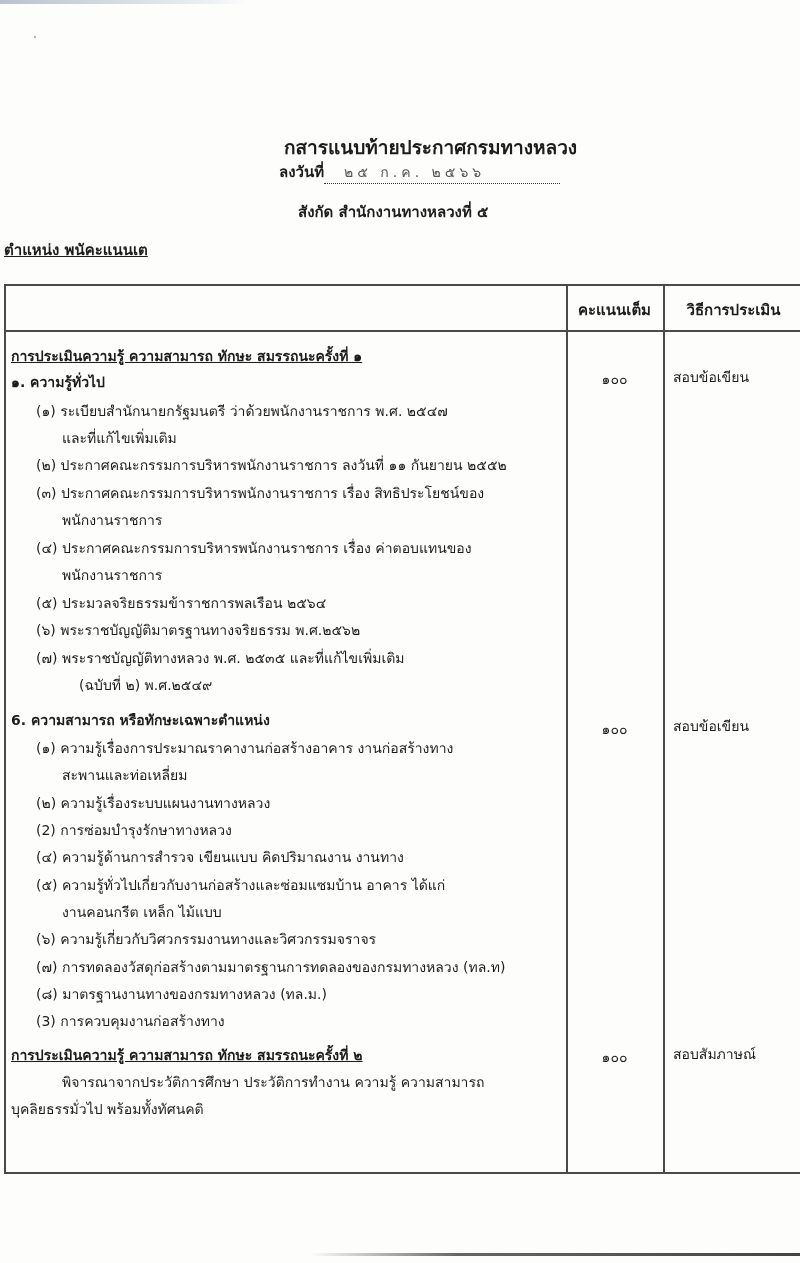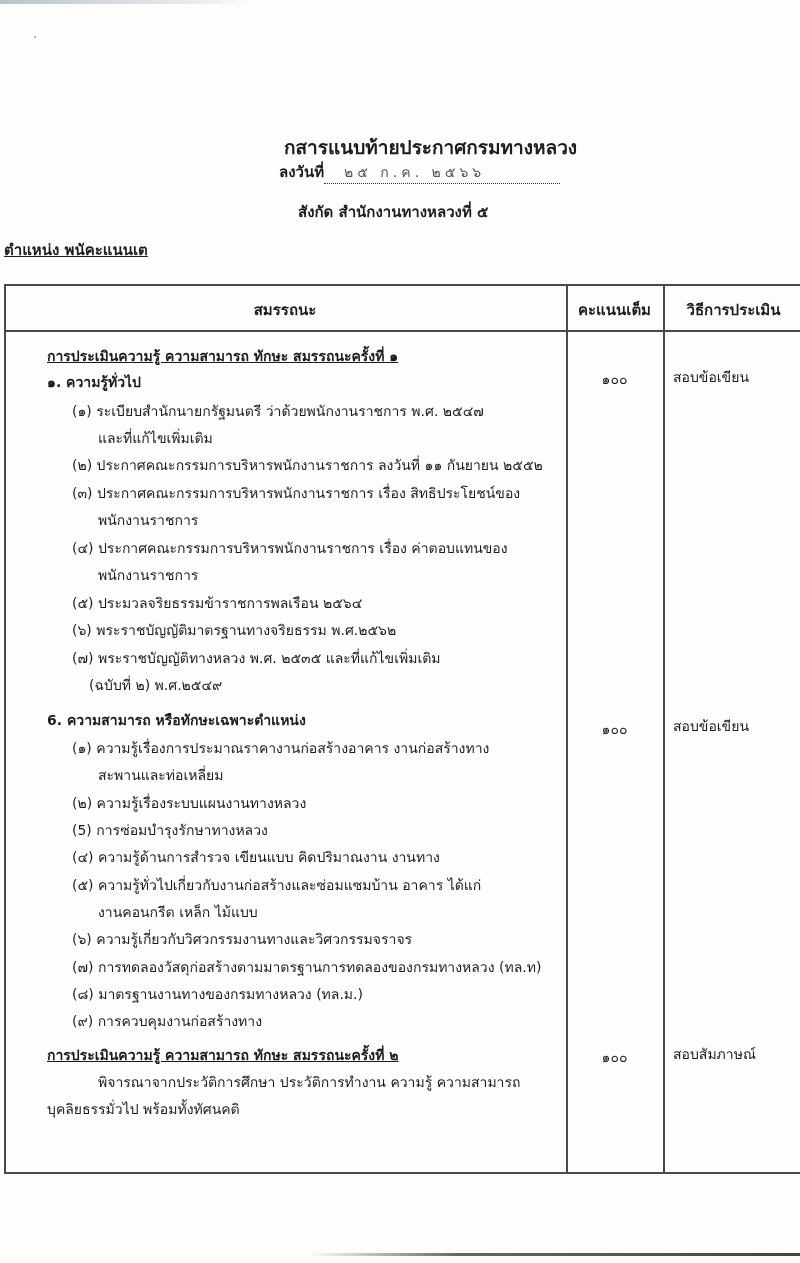--- a/index.html
+++ b/index.html
@@ -24,21 +24,21 @@
   .hdr3 { position: absolute; left: 298px; top: 188px; font-size: 15px; font-weight: bold; margin-top: 12px; }
   .position-title {
     position: absolute; left: 4px; top: 238px; font-size: 15px; font-weight: bold;
     text-decoration: underline;
   }
   
   .tbl { position: absolute; left: 4px; top: 284px; width: 800px; height: 889px; }
   .hline { position: absolute; height: 1.5px; background: #4a4a4a; }
   .vline { position: absolute; width: 1.5px; background: #4a4a4a; }
   .th { position: absolute; font-size: 15px; font-weight: bold; text-align: center; }
-  .cell-text { position: absolute; font-size: 14px; line-height: 27px; white-space: nowrap; margin-left: 36px; }
+  .cell-text { position: absolute; font-size: 14px; line-height: 27px; white-space: nowrap; }
   .bold { font-weight: bold; }
   .u { text-decoration: underline; }
   .score { position: absolute; font-size: 14px; width: 97px; text-align: center; left: 566px; }
   .method { position: absolute; font-size: 14px; left: 673px; }
   .bottom-shadow {
     position: absolute; left: 310px; top: 1253px; width: 490px; height: 3px;
     background: linear-gradient(90deg, rgba(80,80,80,0), #666 30%, #444);
   }
 </style>
 </head>
@@ -58,57 +58,56 @@
 <div class="tbl">
 
   <div class="hline" style="left:0;top:0;width:796px;"></div>
   <div class="hline" style="left:0;top:46px;width:796px;"></div>
   <div class="hline" style="left:0;top:888px;width:796px;"></div>
 
   <div class="vline" style="left:0;top:0;height:889px;"></div>
   <div class="vline" style="left:562px;top:0;height:889px;"></div>
   <div class="vline" style="left:659px;top:0;height:889px;"></div>
 
-  <div class="th" style="left:0;width:562px;top:14px;">สมรรถนะ</div>
   <div class="th" style="left:562px;width:97px;top:14px;">คะแนนเต็ม</div>
   <div class="th" style="left:659px;width:141px;top:14px;">วิธีการประเมิน</div>
 </div>
 
 <div class="cell-text bold u" style="left:11px;top:343px;">การประเมินความรู้ ความสามารถ ทักษะ สมรรถนะครั้งที่ ๑</div>
 <div class="cell-text bold" style="left:11px;top:369px;">๑.  ความรู้ทั่วไป</div>
 <div class="score" style="top:368px;">๑๐๐</div>
 <div class="method" style="top:366px;">สอบข้อเขียน</div>
 
 <div class="cell-text" style="left:36px;top:398px;">(๑) ระเบียบสำนักนายกรัฐมนตรี ว่าด้วยพนักงานราชการ พ.ศ. ๒๕๔๗</div>
 <div class="cell-text" style="left:62px;top:425px;">และที่แก้ไขเพิ่มเติม</div>
 <div class="cell-text" style="left:36px;top:452px;">(๒) ประกาศคณะกรรมการบริหารพนักงานราชการ ลงวันที่ ๑๑ กันยายน ๒๕๕๒</div>
 <div class="cell-text" style="left:36px;top:480px;">(๓) ประกาศคณะกรรมการบริหารพนักงานราชการ  เรื่อง สิทธิประโยชน์ของ</div>
 <div class="cell-text" style="left:62px;top:507px;">พนักงานราชการ</div>
 <div class="cell-text" style="left:36px;top:535px;">(๔) ประกาศคณะกรรมการบริหารพนักงานราชการ  เรื่อง ค่าตอบแทนของ</div>
 <div class="cell-text" style="left:62px;top:562px;">พนักงานราชการ</div>
 <div class="cell-text" style="left:36px;top:590px;">(๕) ประมวลจริยธรรมข้าราชการพลเรือน ๒๕๖๔</div>
 <div class="cell-text" style="left:36px;top:617px;">(๖) พระราชบัญญัติมาตรฐานทางจริยธรรม พ.ศ.๒๕๖๒</div>
 <div class="cell-text" style="left:36px;top:645px;">(๗) พระราชบัญญัติทางหลวง พ.ศ. ๒๕๓๕  และที่แก้ไขเพิ่มเติม</div>
-<div class="cell-text" style="left:53px;top:672px;">(ฉบับที่ ๒) พ.ศ.๒๕๔๙</div>
+<div class="cell-text" style="left:79px;top:672px;">(ฉบับที่ ๒) พ.ศ.๒๕๔๙</div>
 
 <div class="cell-text bold" style="left:11px;top:707px;">6.  ความสามารถ หรือทักษะเฉพาะตำแหน่ง</div>
 <div class="score" style="top:718px;">๑๐๐</div>
 <div class="method" style="top:715px;">สอบข้อเขียน</div>
 
 <div class="cell-text" style="left:36px;top:735px;">(๑) ความรู้เรื่องการประมาณราคางานก่อสร้างอาคาร  งานก่อสร้างทาง</div>
 <div class="cell-text" style="left:62px;top:762px;">สะพานและท่อเหลี่ยม</div>
 <div class="cell-text" style="left:36px;top:790px;">(๒) ความรู้เรื่องระบบแผนงานทางหลวง</div>
-<div class="cell-text" style="left:36px;top:817px;">(5) การซ่อมบำรุงรักษาทางหลวง</div>
+<div class="cell-text" style="left:36px;top:817px;">(2) การซ่อมบำรุงรักษาทางหลวง</div>
 <div class="cell-text" style="left:36px;top:844px;">(๔) ความรู้ด้านการสำรวจ เขียนแบบ คิดปริมาณงาน งานทาง</div>
 <div class="cell-text" style="left:36px;top:872px;">(๕) ความรู้ทั่วไปเกี่ยวกับงานก่อสร้างและซ่อมแซมบ้าน  อาคาร  ได้แก่</div>
 <div class="cell-text" style="left:62px;top:899px;">งานคอนกรีต  เหล็ก  ไม้แบบ</div>
 <div class="cell-text" style="left:36px;top:926px;">(๖) ความรู้เกี่ยวกับวิศวกรรมงานทางและวิศวกรรมจราจร</div>
 <div class="cell-text" style="left:36px;top:954px;">(๗) การทดลองวัสดุก่อสร้างตามมาตรฐานการทดลองของกรมทางหลวง (ทล.ท)</div>
 <div class="cell-text" style="left:36px;top:981px;">(๘) มาตรฐานงานทางของกรมทางหลวง (ทล.ม.)</div>
-<div class="cell-text" style="left:36px;top:1008px;">(๙) การควบคุมงานก่อสร้างทาง</div>
+<div class="cell-text" style="left:36px;top:1008px;">(3) การควบคุมงานก่อสร้างทาง</div>
 
 <div class="cell-text bold u" style="left:11px;top:1042px;">การประเมินความรู้ ความสามารถ ทักษะ สมรรถนะครั้งที่ ๒</div>
 <div class="score" style="top:1046px;">๑๐๐</div>
 <div class="method" style="top:1043px;">สอบสัมภาษณ์</div>
 <div class="cell-text" style="left:62px;top:1069px;">พิจารณาจากประวัติการศึกษา  ประวัติการทำงาน  ความรู้  ความสามารถ</div>
 <div class="cell-text" style="left:11px;top:1096px;">บุคลิยธรรมั่วไป  พร้อมทั้งทัศนคติ</div>
 
 <div class="bottom-shadow"></div>
 
 </body></html>

